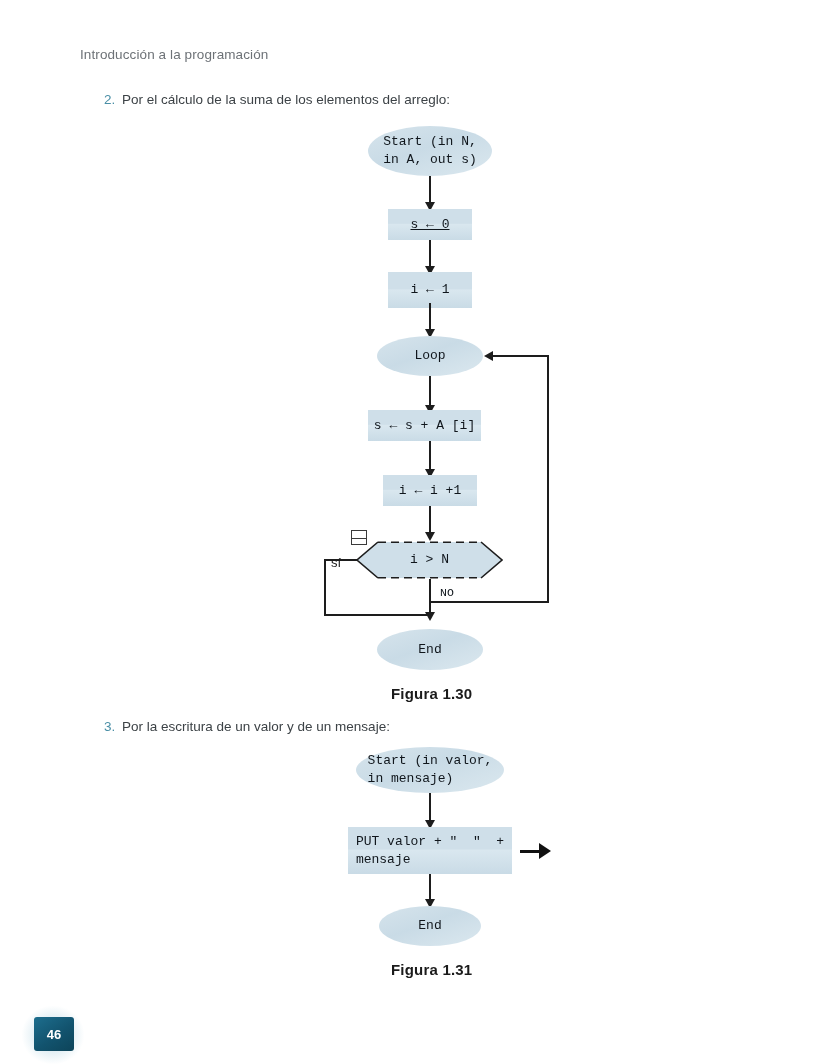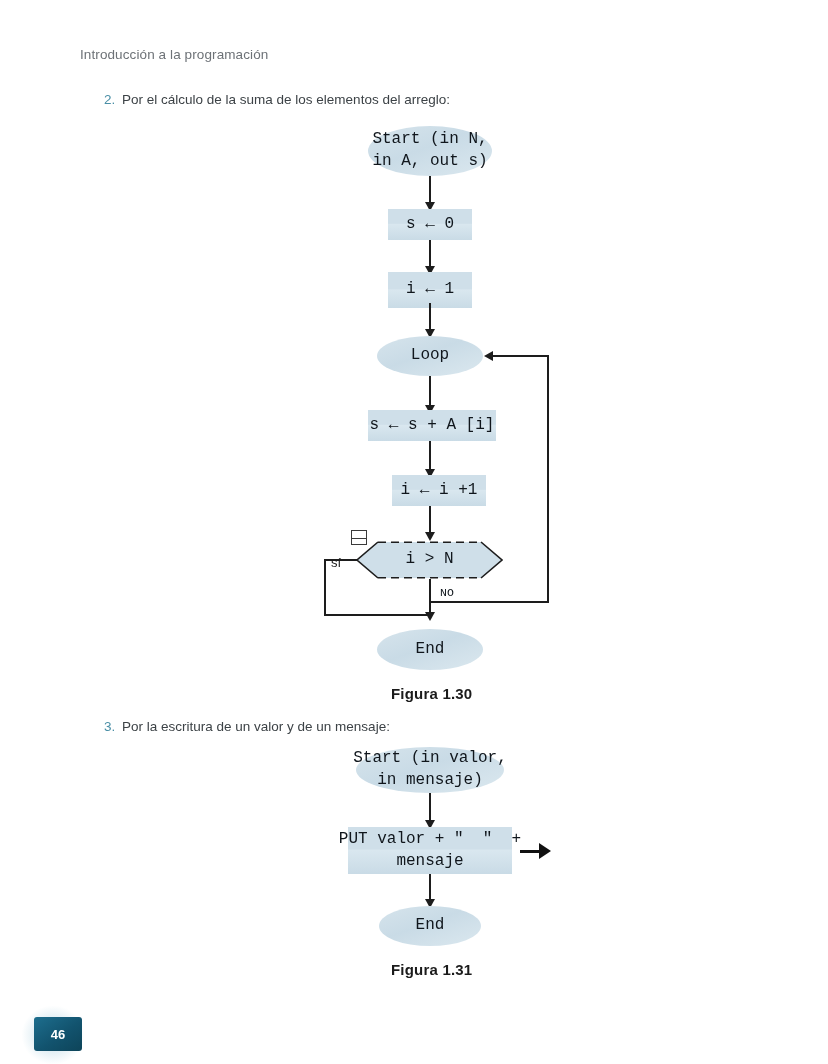--- a/index.html
+++ b/index.html
@@ -61,26 +61,26 @@
     white-space: nowrap;
   }
   #cap130 { left: 391px; top: 685px; }
   #cap131 { left: 391px; top: 961px; }
 
   
   .node {
     position: absolute;
     box-sizing: border-box;
     font-family: "Liberation Mono", monospace;
-    font-size: 16px;
+    font-size: 13px;
     color: #10161c;
     display: flex;
     align-items: center;
     justify-content: center;
-    text-align: center;
+    text-align: left;
     line-height: 1.35;
     white-space: pre;
   }
 
   .node-ellipse {
     border-radius: 50%;
     background: linear-gradient(160deg, #d6e4ec 0%, #c9dbe6 45%, #dbe8ef 100%);
   }
 
   .node-process {
@@ -188,21 +188,21 @@
   .page-badge-glow {
     position: absolute;
     left: 0; top: 0;
     width: 62px; height: 58px;
     background: radial-gradient(ellipse at center, rgba(80,150,180,.38) 0%, rgba(120,180,205,.18) 45%, rgba(255,255,255,0) 72%);
   }
   .page-badge {
     position: absolute;
     left: 12px;
     top: 11px;
-    width: 48px;
+    width: 40px;
     height: 34px;
     background: linear-gradient(145deg, #1d6e8e 0%, #12536e 55%, #0d4459 100%);
     border-radius: 3px;
     display: flex;
     align-items: center;
     justify-content: center;
     color: #ffffff;
     font-size: 13px;
     font-weight: bold;
   }
@@ -218,41 +218,41 @@
     <span class="list-num">2.</span>
     <span class="list-text">Por el cálculo de la suma de los elementos del arreglo:</span>
   </div>
 
   <div class="node node-ellipse" style="left:368px; top:126px; width:124px; height:50px;">Start (in N,
 in A, out s)</div>
 
   <div class="line-v" style="left:429px; top:176px; height:28px;"></div>
   <div class="arrow-down" style="left:425px; top:202px;"></div>
 
-  <div class="node node-process" style="left:388px; top:209px; width:84px; height:31px;">s ← 0</div>
+  <div class="node node-process" style="left:388px; top:209px; width:84px; height:31px;text-decoration:underline;">s ← 0</div>
 
   <div class="line-v" style="left:429px; top:240px; height:30px;"></div>
   <div class="arrow-down" style="left:425px; top:266px;"></div>
 
   <div class="node node-process" style="left:388px; top:272px; width:84px; height:36px;">i ← 1</div>
 
   <div class="line-v" style="left:429px; top:303px; height:30px;"></div>
   <div class="arrow-down" style="left:425px; top:329px;"></div>
 
   <div class="node node-ellipse" style="left:377px; top:336px; width:106px; height:40px;">Loop</div>
 
   <div class="line-v" style="left:429px; top:376px; height:33px;"></div>
   <div class="arrow-down" style="left:425px; top:405px;"></div>
 
-  <div class="node node-process" style="left:368px; top:410px; width:128px; height:31px;">s ← s + A [i]</div>
+  <div class="node node-process" style="left:368px; top:410px; width:113px; height:31px;">s ← s + A [i]</div>
 
   <div class="line-v" style="left:429px; top:441px; height:32px;"></div>
   <div class="arrow-down" style="left:425px; top:469px;"></div>
 
-  <div class="node node-process" style="left:383px; top:475px; width:94px; height:31px;margin-left:9px;">i ← i +1</div>
+  <div class="node node-process" style="left:383px; top:475px; width:94px; height:31px;">i ← i +1</div>
 
   <div class="line-v" style="left:429px; top:506px; height:31px;"></div>
   <div class="arrow-down" style="left:425px; top:532px;"></div>
 
   <div class="node node-decision" style="left:356px; top:541px; width:147px; height:38px;">
     <svg class="hex-shape" viewBox="0 0 147 38" preserveAspectRatio="none">
       <polygon points="22,1 125,1 146,19 125,37 22,37 1,19" fill="#cfdfe9" stroke="none"></polygon>
       <polyline points="22,1 1,19 22,37" fill="none" stroke="#1d1d1d" stroke-width="1.6"></polyline>
       <polyline points="125,1 146,19 125,37" fill="none" stroke="#1d1d1d" stroke-width="1.6"></polyline>
       <line x1="22" y1="1.3" x2="125" y2="1.3" stroke="#1d1d1d" stroke-width="1.6" stroke-dasharray="8 5"></line>

